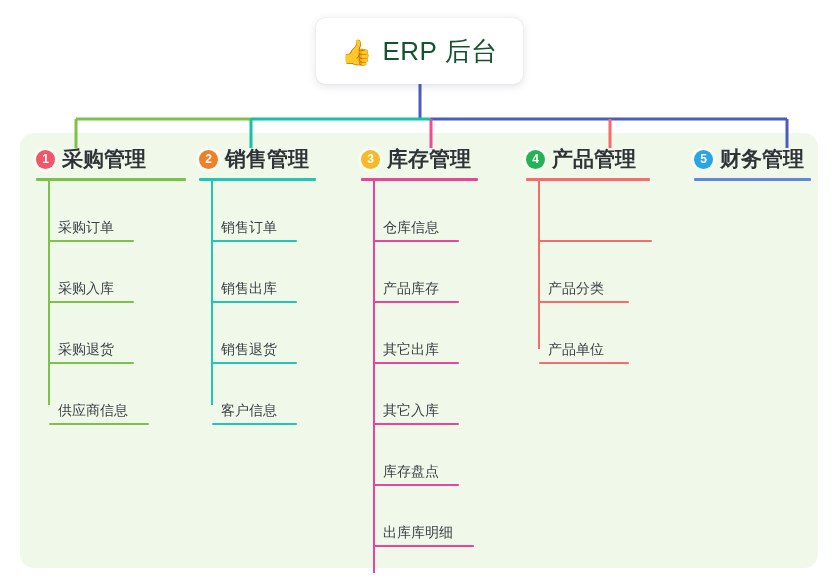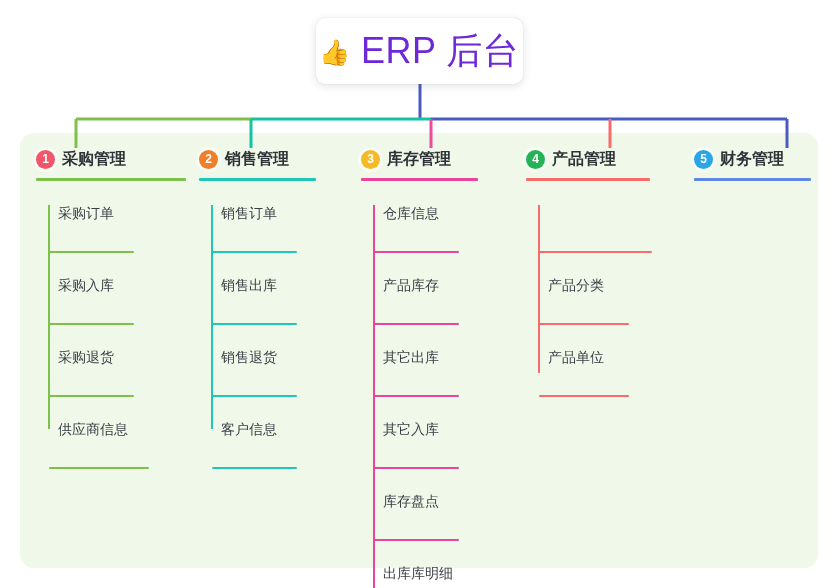--- a/index.html
+++ b/index.html
@@ -39,22 +39,22 @@
     box-sizing: border-box;
     z-index: 6;
   }
   #title-card .emoji {
     font-size: 25px;
     line-height: 1;
     position: relative;
     top: 1px;
   }
   #title-card .title-text {
-    font-size: 36px;
-    color: #6d28d9;
+    font-size: 26px;
+    color: #14532d;
     letter-spacing: 0.5px;
     white-space: nowrap;
   }
 
   
   #panel {
     position: absolute;
     left: 20px;
     top: 133px;
     width: 798px;
@@ -92,41 +92,40 @@
     border-radius: 50%;
     color: #ffffff;
     font-size: 12px;
     line-height: 19px;
     text-align: center;
     font-weight: bold;
     flex: 0 0 auto;
     box-shadow: 0 0 0 3px rgba(255,255,255,0.55);
   }
   .col-title {
-    font-size: 16px;
+    font-size: 21px;
     color: #2f3338;
     font-weight: 600;
   }
   .header-rule {
     height: 3px;
     margin-top: 6px;
     border-radius: 1px;
   }
 
   .items {
     position: relative;
     margin-top: 0;
   }
   .item {
     position: relative;
-    height: 48px;
+    height: 61px;
     display: flex;
-    align-items: flex-start;
+    align-items: flex-end;
     box-sizing: border-box;
-    margin-top: 24px;
   }
   .item-label {
     font-size: 14px;
     color: #3a3f45;
     padding-left: 22px;
     padding-bottom: 5px;
     white-space: nowrap;
   }
   .item-rule {
     position: absolute;

